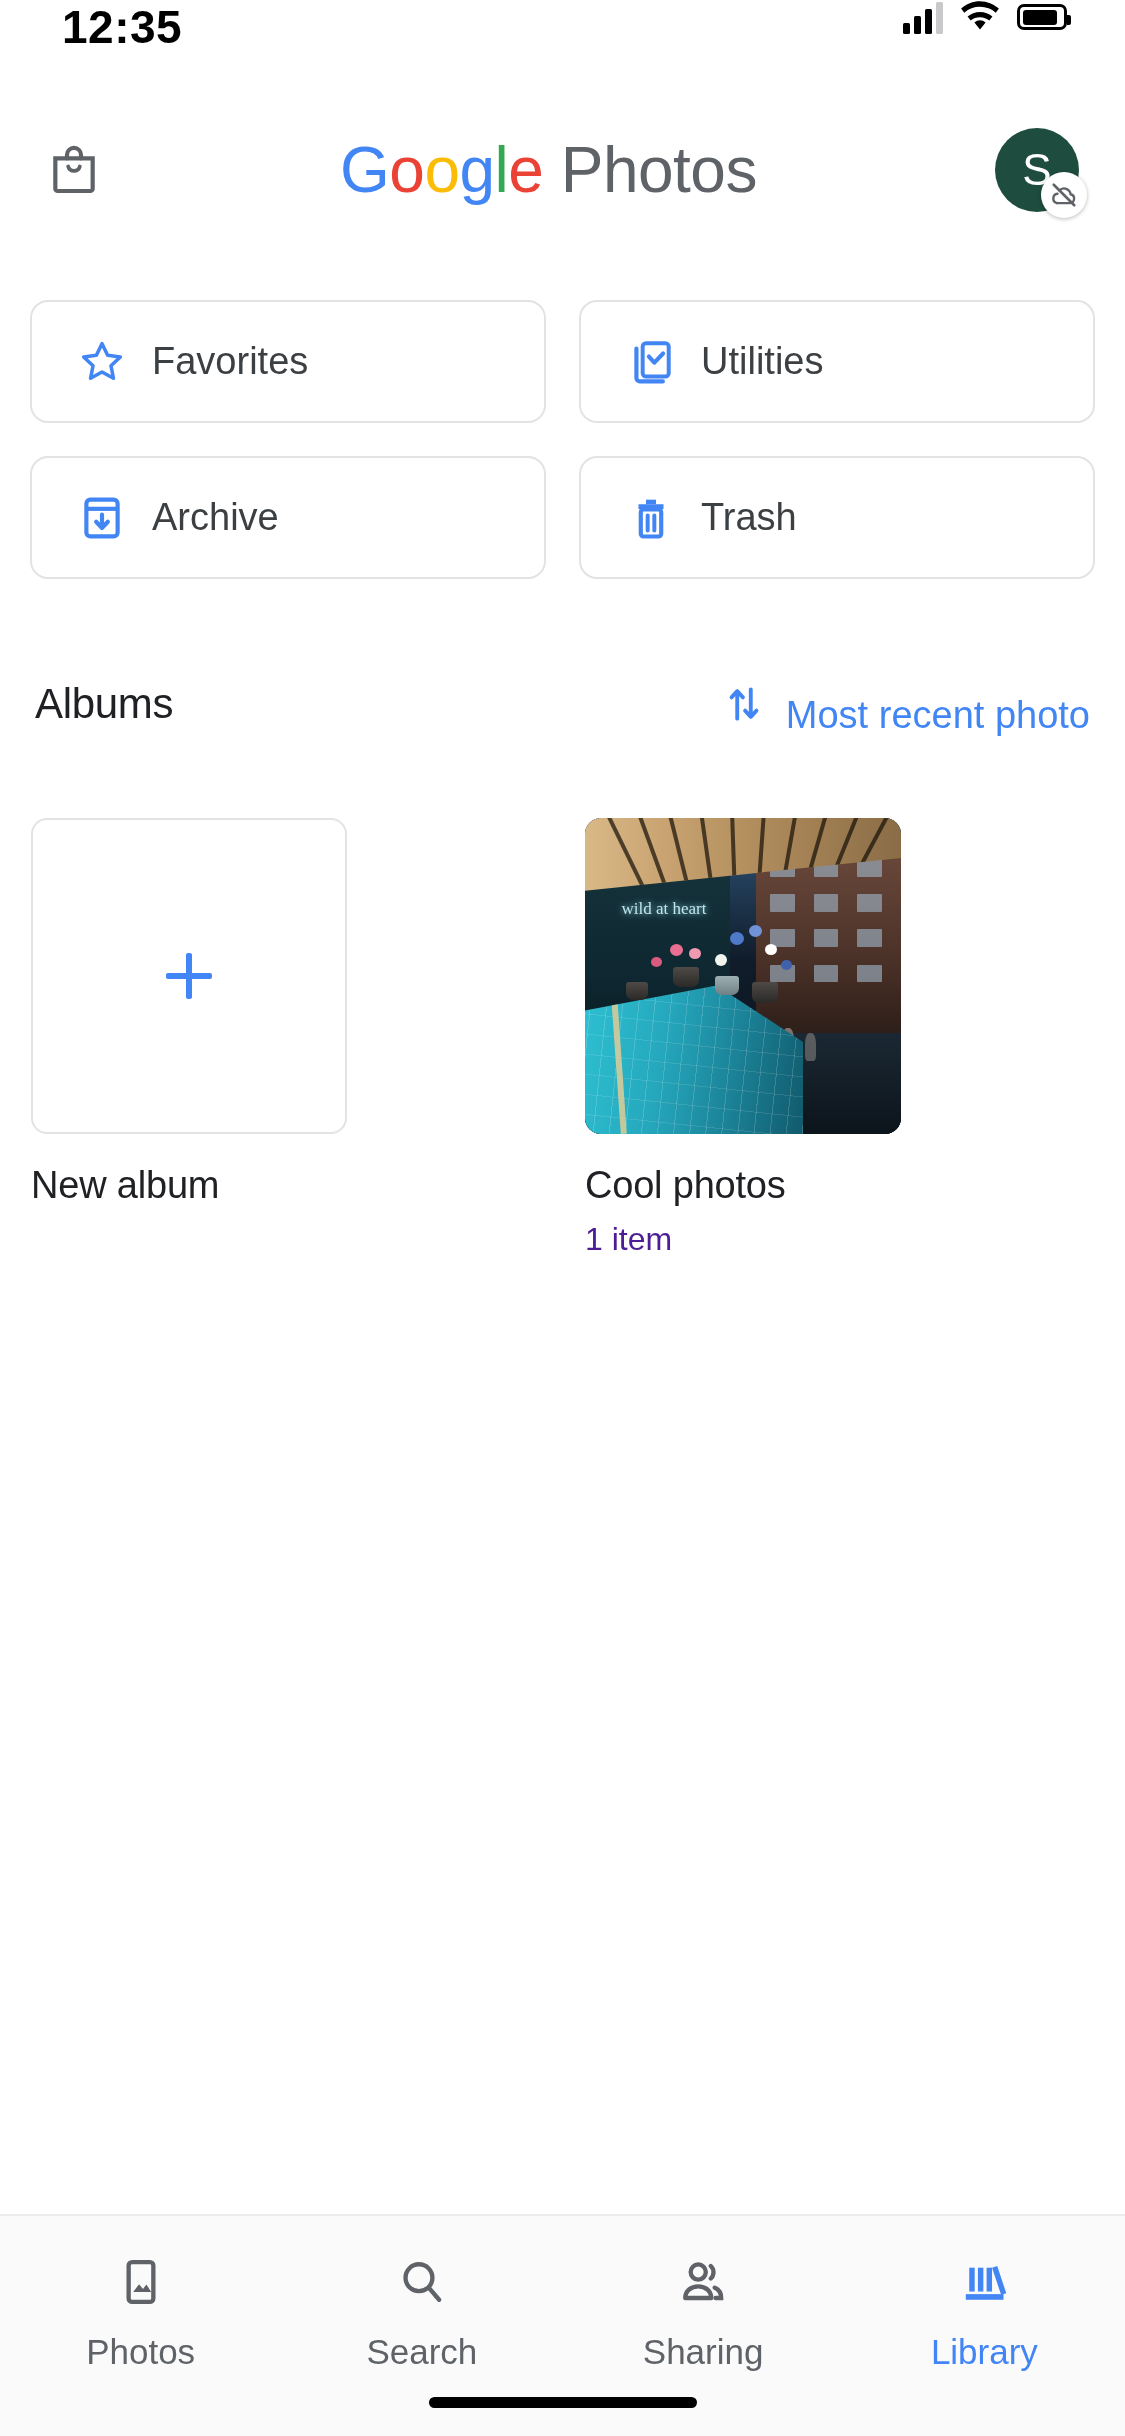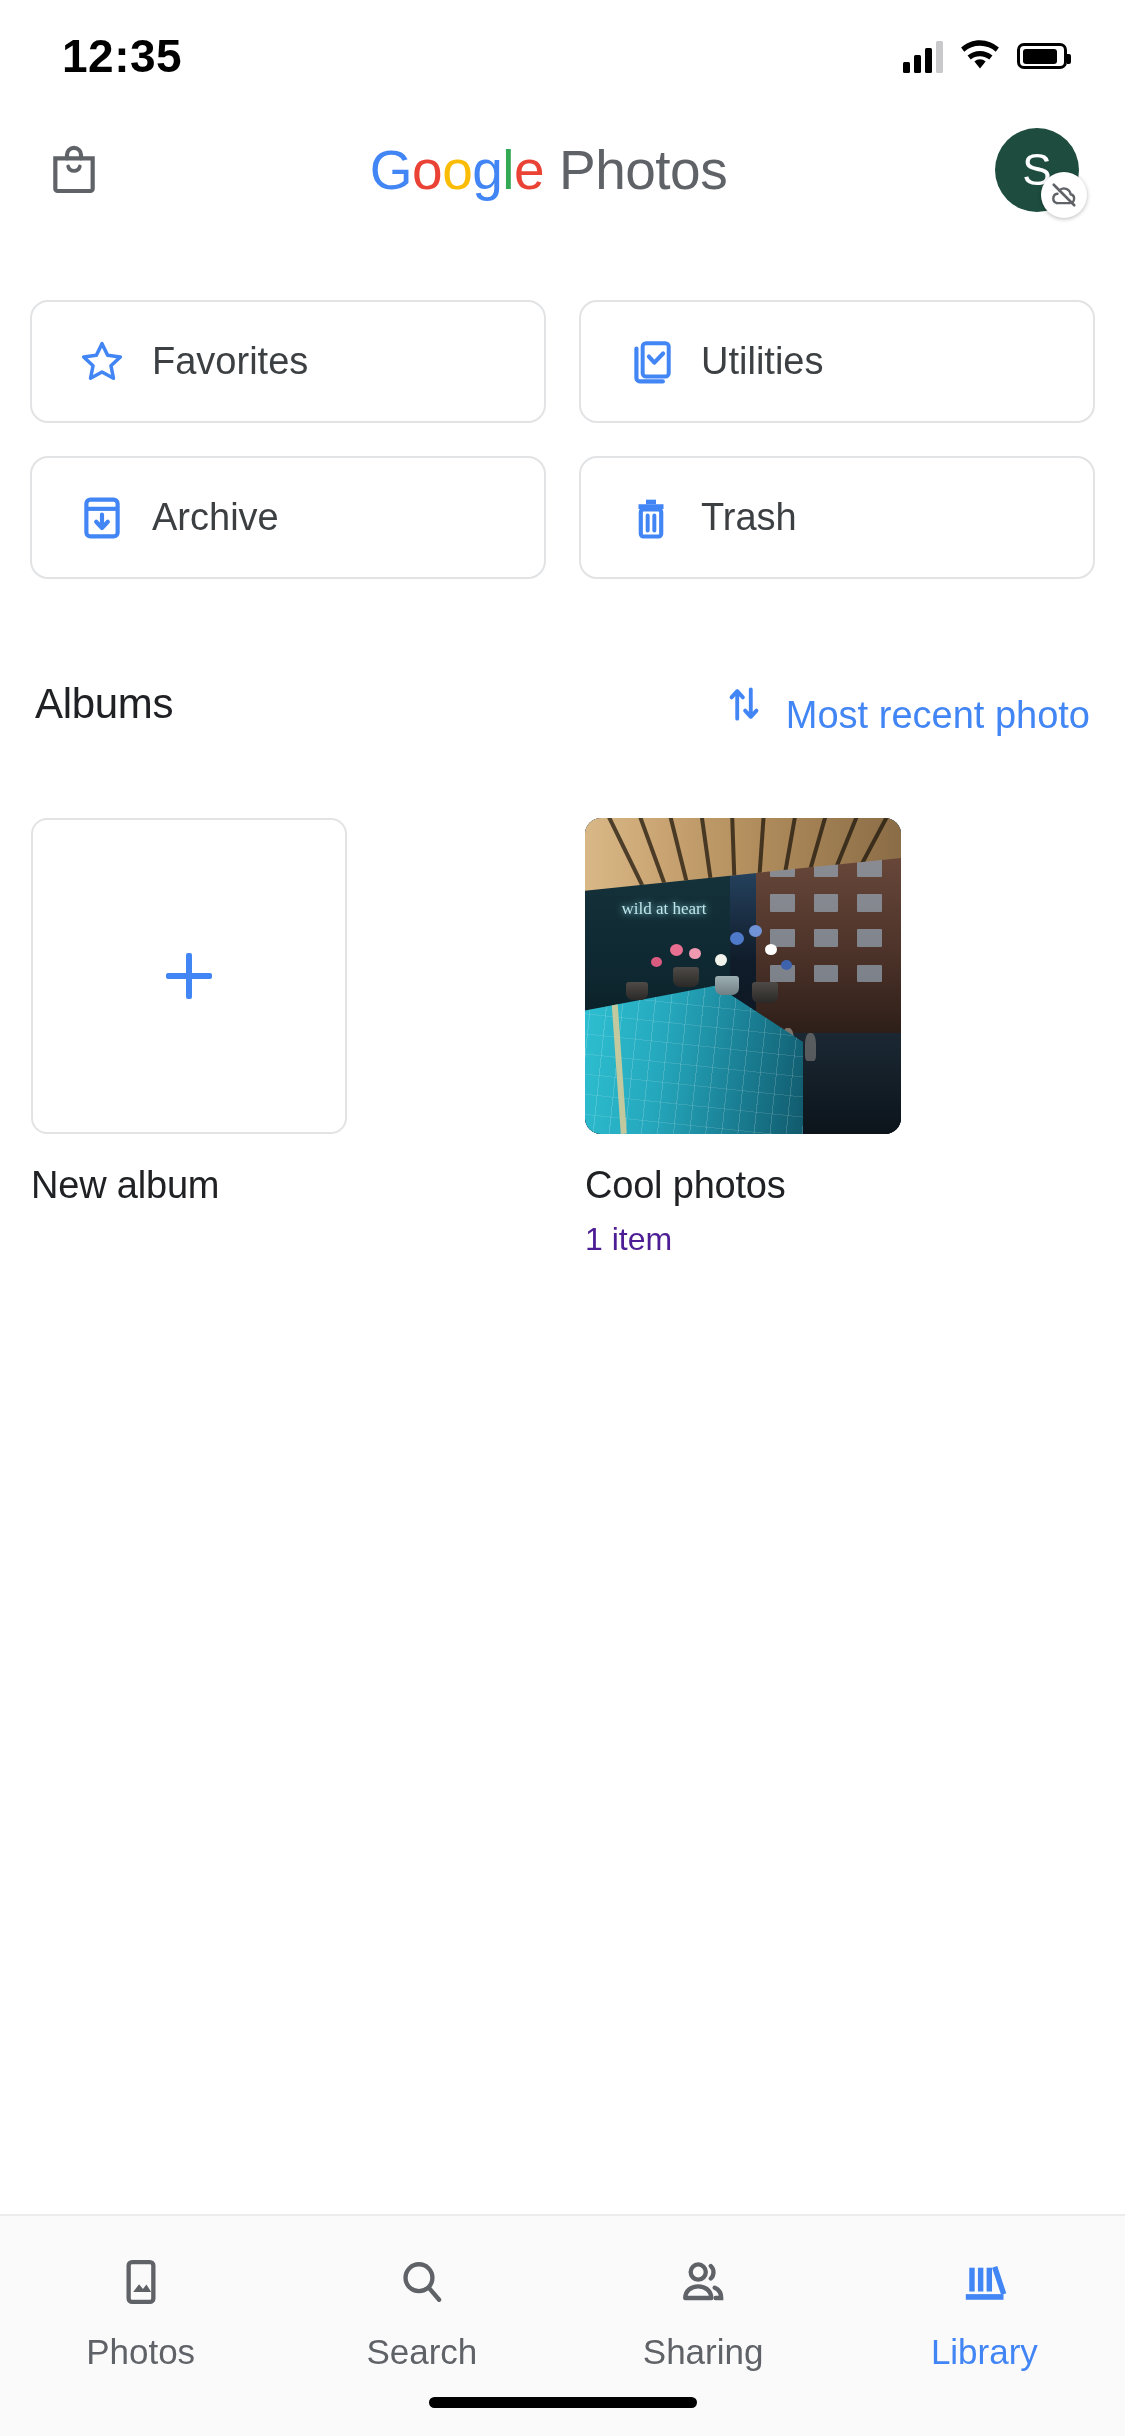--- a/index.html
+++ b/index.html
@@ -8,21 +8,21 @@
     background:#ffffff;
     font-family:"Liberation Sans", sans-serif;
     -webkit-font-smoothing:antialiased;
     overflow:hidden;
   }
   .screen { position:relative; width:1125px; height:2436px; background:#fff; }
 
   
   .statusbar {
     position:absolute; top:0; left:0; width:1125px; height:112px;
-    display:flex; align-items:center; justify-content:space-between;
+    display:flex; align-items:flex-start; justify-content:space-between;
     padding:0 58px 0 62px;
   }
   .status-time { font-size:46px; font-weight:600; color:#000; letter-spacing:0.5px; }
   .status-icons { display:flex; align-items:center; gap:16px; }
   .sig { display:flex; align-items:flex-end; gap:4px; height:34px; }
   .sig i { display:block; width:7px; background:#000; border-radius:1.5px; }
   .sig i:nth-child(1){ height:11px; }
   .sig i:nth-child(2){ height:18px; }
   .sig i:nth-child(3){ height:25px; }
   .sig i:nth-child(4){ height:32px; background:#c9c9cc; }
@@ -31,21 +31,21 @@
   .batt span { display:block; height:100%; width:88%; background:#000; border-radius:3px; }
 
   
   .header {
     position:absolute; top:112px; left:0; width:1125px; height:115px;
     display:flex; align-items:center; padding:0 46px;
   }
   .bag-icon { width:56px; height:56px; flex:0 0 auto; }
   .logo-wrap { flex:1; display:flex; justify-content:center; align-items:center; }
   .logo {
-    font-size:55px; font-weight:400; letter-spacing:-0.5px; white-space:nowrap;
+    font-size:64px; font-weight:400; letter-spacing:-0.5px; white-space:nowrap;
     font-family:"Liberation Sans", sans-serif;
     text-align:right;
   }
   .logo .b { color:#4285F4; } .logo .r { color:#EA4335; }
   .logo .y { color:#FBBC05; } .logo .g { color:#34A853; }
   .logo .ph { color:#5F6368; }
   .avatar-wrap { position:relative; width:84px; height:84px; flex:0 0 auto; }
   .avatar {
     width:84px; height:84px; border-radius:50%;
     background:#1E4D3F; color:#fff;

